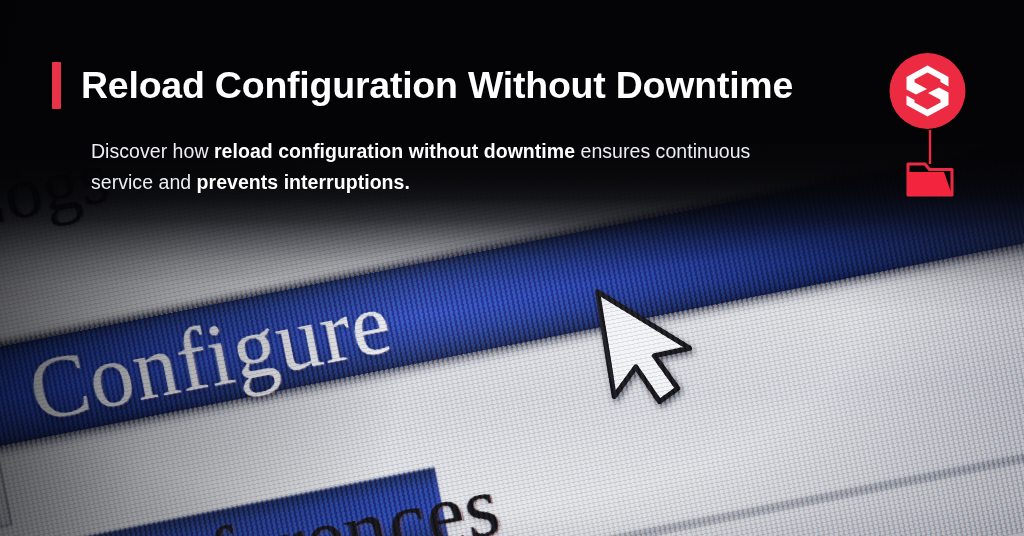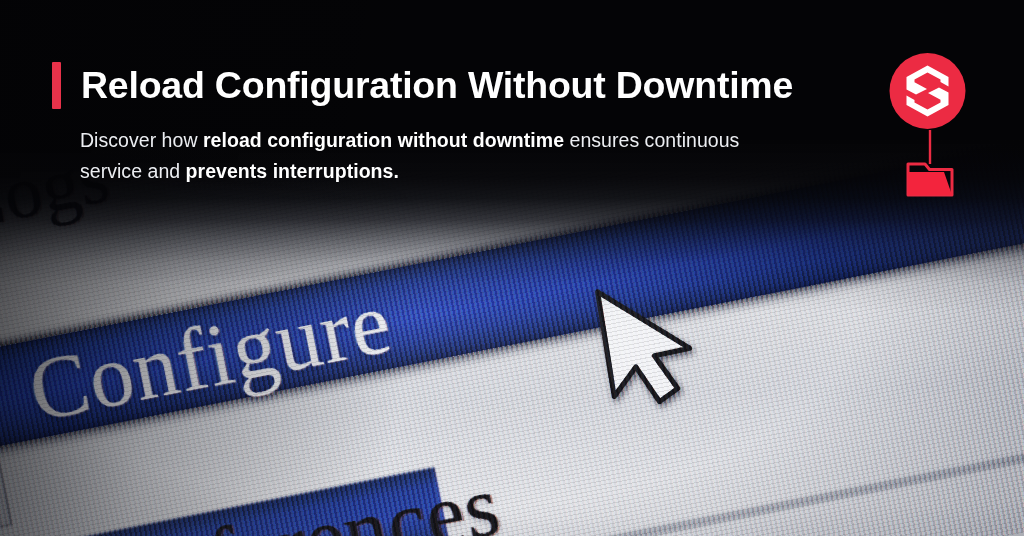--- a/index.html
+++ b/index.html
@@ -287,21 +287,21 @@
     letter-spacing: -0.006em;
     white-space: nowrap;
     margin: 0;
   }
 
   .subhead {
     position: absolute;
     left: 80px;
     top: 125px;
     width: 715px;
-    margin: 0;
+    margin: 11px;
     font-size: 19.5px;
     line-height: 31px;
     font-weight: 400;
     color: #eceef2;
     letter-spacing: 0.002em;
   }
   .subhead b { font-weight: 700; color: #ffffff; }
 
   
   .logo {

